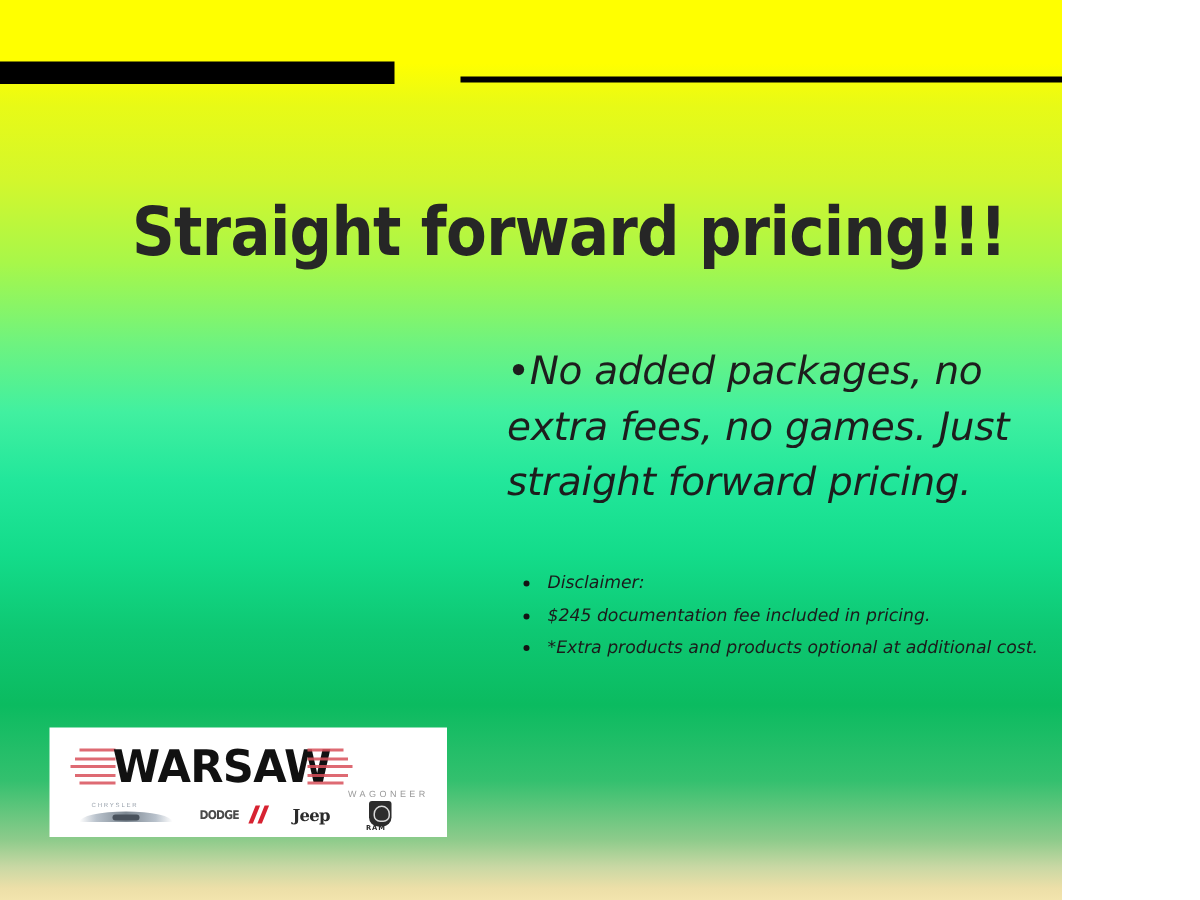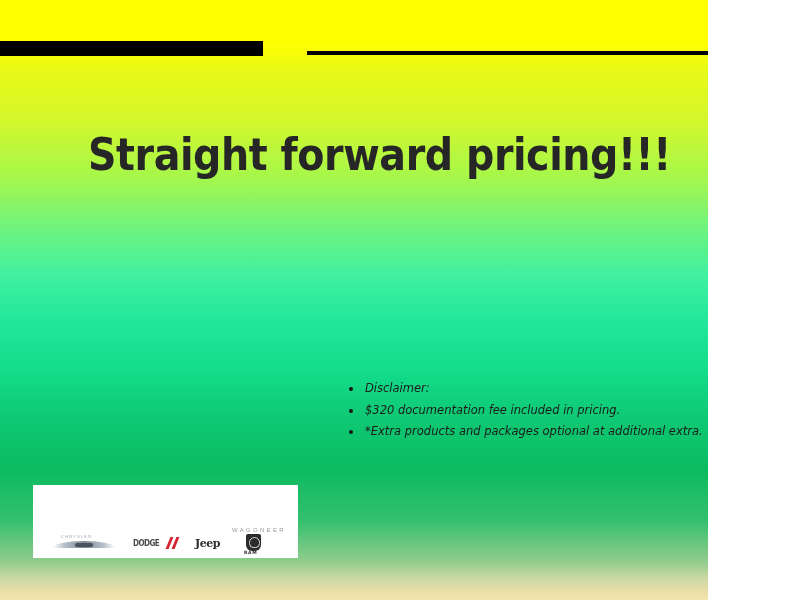--- a/index.html
+++ b/index.html
@@ -289,29 +289,47 @@
 </head>
 <body>
 
 <div class="slide">
 
   <div class="rule-thick"></div>
   <div class="rule-thin"></div>
 
   <div class="title">Straight forward pricing!!!</div>
 
+  <div class="lead">•No added packages, no extra fees, no games. Just straight forward pricing.</div>
 
   <ul class="disclaimers">
     <li>Disclaimer:</li>
-    <li>$320 documentation fee included in pricing.</li>
-    <li>*Extra products and packages optional at additional extra.</li>
+    <li>$245 documentation fee included in pricing.</li>
+    <li>*Extra products and products optional at additional cost.</li>
   </ul>
 
   <div class="logo-card">
 
+    <div class="logo-main-row">
+      <div class="speed-lines left">
+        <span></span>
+          <span></span>
+          <span></span>
+          <span></span>
+          <span></span>
+      </div>
+      <div class="wordmark">WARSAW</div>
+      <div class="speed-lines right">
+        <span></span>
+          <span></span>
+          <span></span>
+          <span></span>
+          <span></span>
+      </div>
+    </div>
 
     <div class="wagoneer">WAGONEER</div>
 
     <div class="brand-row">
 
       <div class="brand brand-chrysler">
         <div class="chrysler-wing"></div>
         <div class="chrysler-text">CHRYSLER</div>
       </div>
 

